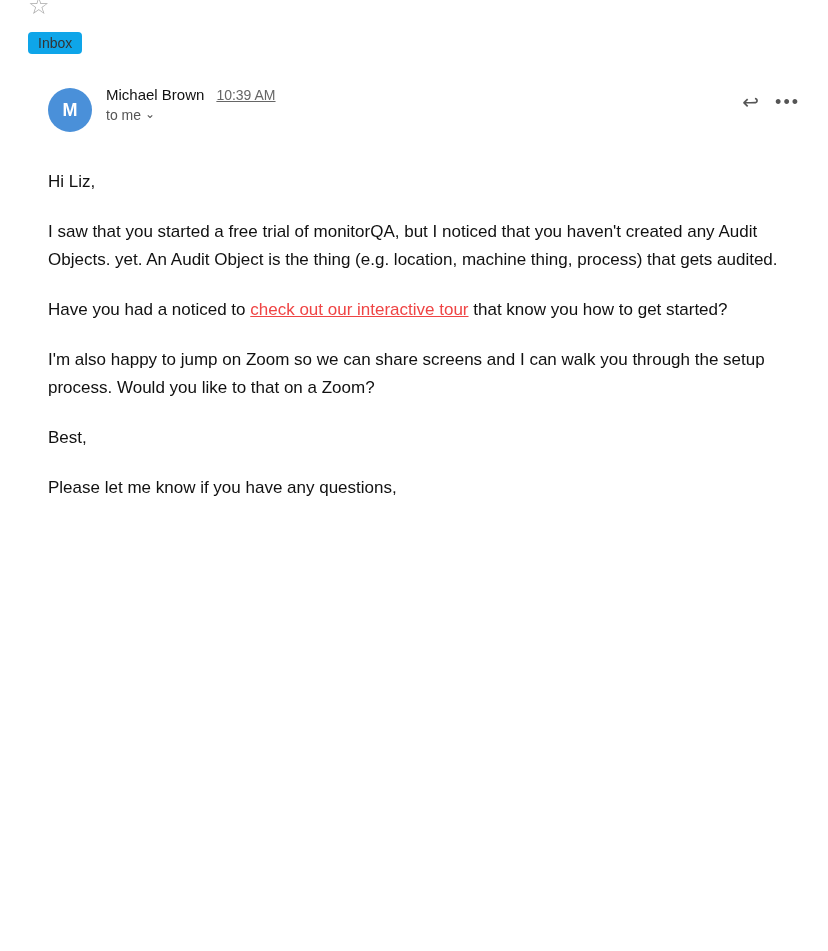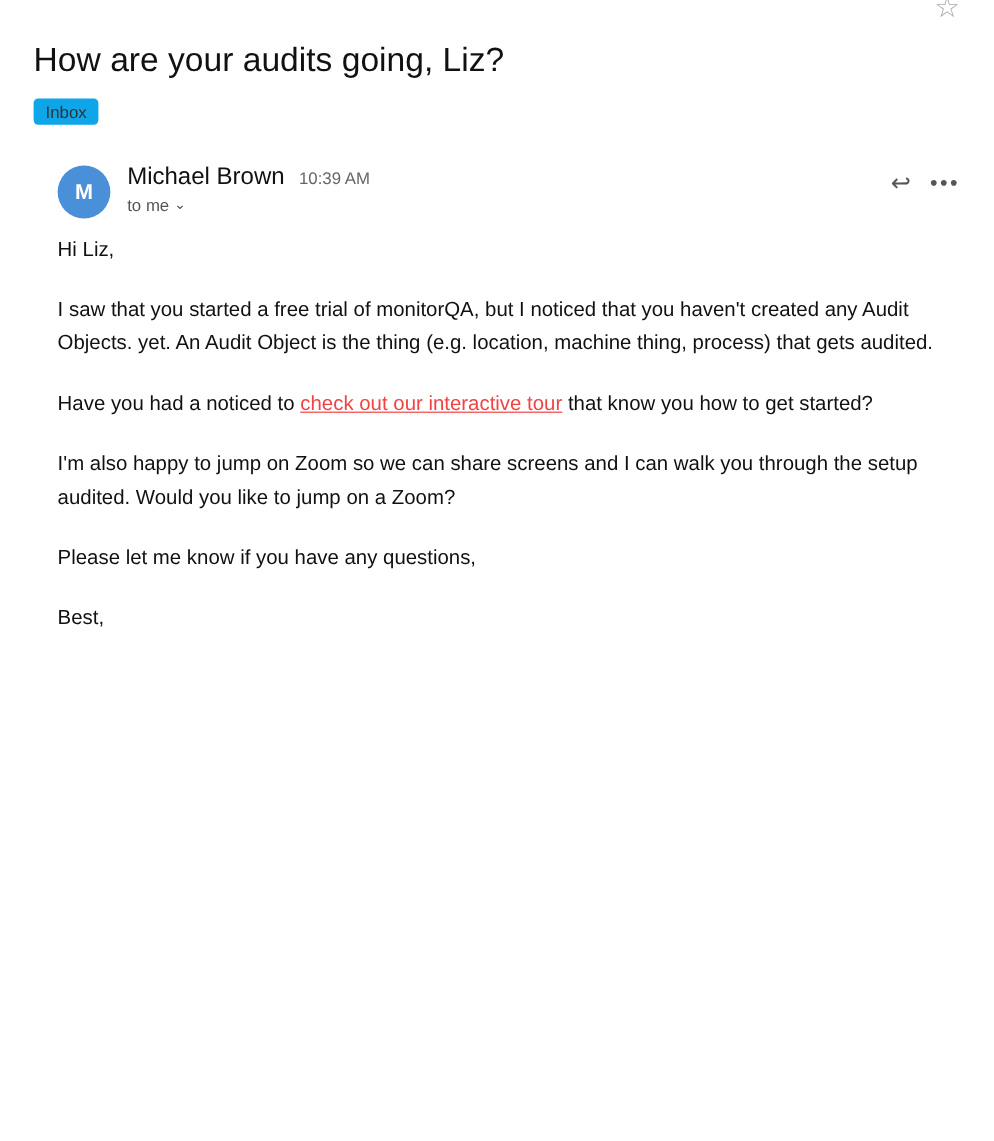--- a/index.html
+++ b/index.html
@@ -72,29 +72,30 @@
       flex: 1;
     }
 
     .sender-name-row {
       display: flex;
       align-items: center;
       gap: 12px;
     }
 
     .sender-name {
-      font-size: 20px;
+      font-size: 15px;
       font-weight: 500;
       color: #111111;
       text-align: right;
     }
 
     .send-time {
       font-size: 14px;
       color: #666666;
+      text-decoration: underline;
     }
 
     .to-me-row {
       display: flex;
       gap: 4px;
       margin-top: 4px;
     }
 
     .to-me-text {
       font-size: 14px;
@@ -127,21 +128,21 @@
       background: none;
       border: none;
       cursor: pointer;
       font-size: 18px;
       color: #555555;
       letter-spacing: 2px;
     }
 
     .email-body {
       padding-left: 20px;
-      margin-top: 12px;
+      margin-top: 36px;
       font-size: 17px;
       line-height: 1.65;
       color: #111111;
     }
 
     .email-body p {
       margin-bottom: 22px;
     }
 
     .email-link {
@@ -154,21 +155,20 @@
       justify-content: space-between;
       align-items: flex-start;
     }
   </style>
 </head>
 <body>
 
 
 
 <div class="subject-star-row">
-  <h1 class="email-subject">How are your audits going, Liz?</h1>
   <button class="star-button">☆</button>
 </div>
 
 <span class="inbox-badge">Inbox</span>
 
 <div class="email-header-row">
   <div class="avatar">M</div>
   <div class="sender-info">
     <div class="sender-name-row">
       <span class="sender-name">Michael Brown</span>
@@ -184,19 +184,19 @@
     <button class="more-button">•••</button>
   </div>
 </div>
 
 <div class="email-body">
   <p>Hi Liz,</p>
   <p>I saw that you started a free trial of monitorQA, but I noticed that you haven't created any Audit Objects. yet. An Audit Object is the thing (e.g. location, machine thing, process) that gets audited.</p>
   <p>
     <span>Have you had a noticed to </span><a class="email-link" href="#">check out our interactive tour</a><span> that know you how to get started?</span>
   </p>
-  <p>I'm also happy to jump on Zoom so we can share screens and I can walk you through the setup audited. Would you like to jump on a Zoom?</p>
+  <p>I'm also happy to jump on Zoom so we can share screens and I can walk you through the setup process. Would you like to that on a Zoom?</p>
+  <p>Best,</p>
   <p>Please let me know if you have any questions,</p>
-  <p>Best,</p>
 </div>
 
 
 
 
 </body></html>

